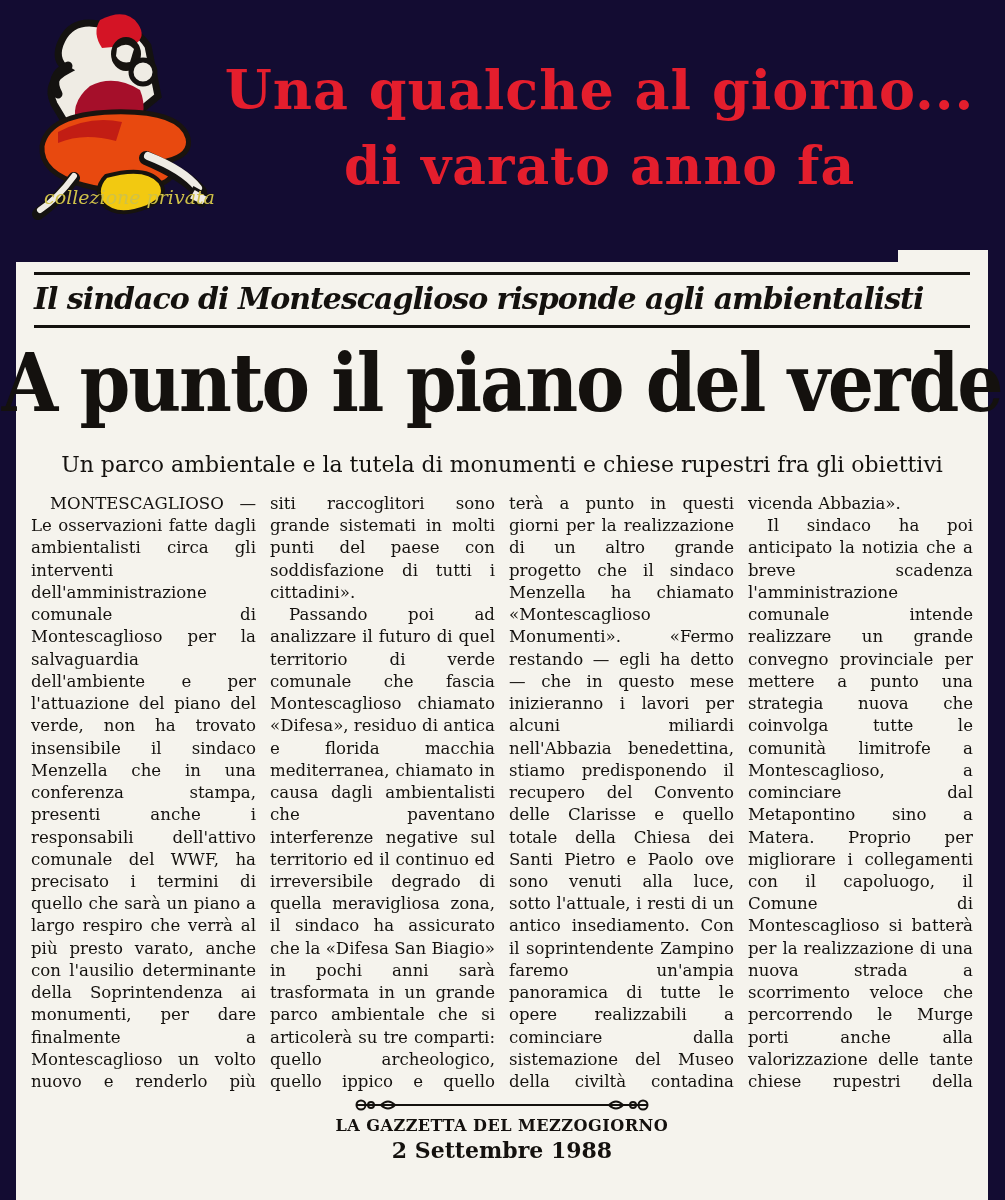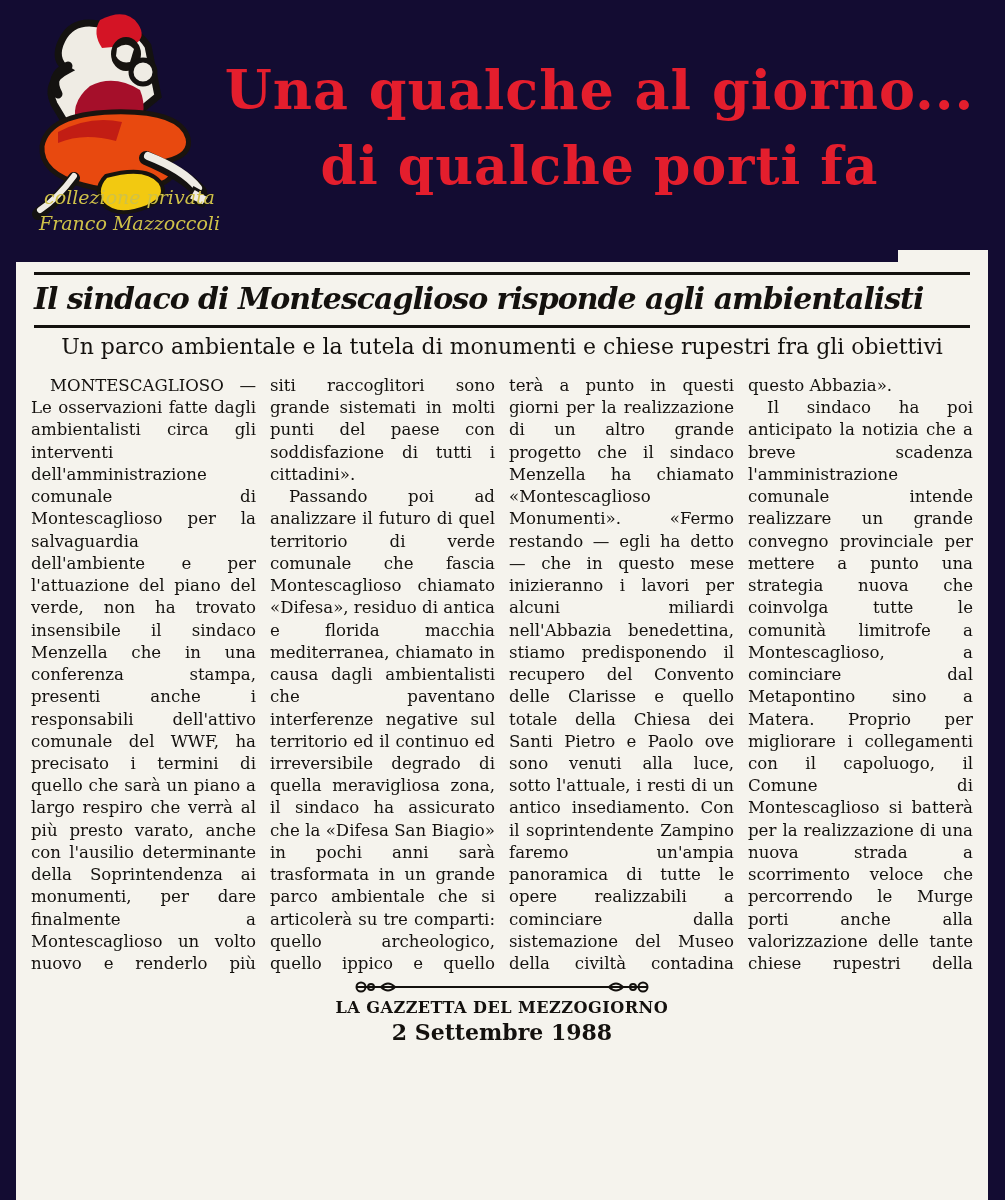--- a/index.html
+++ b/index.html
@@ -82,53 +82,55 @@
     <path d="M132 152 q38 16 54 34" stroke="#141210" stroke-width="14" fill="none" stroke-linecap="round"></path>
     <path d="M134 150 q36 14 50 32" stroke="#efece4" stroke-width="8" fill="none" stroke-linecap="round"></path>
     <path d="M180 182 l16 9 -7 9 -15 -7z" fill="#efece4" stroke="#141210" stroke-width="3"></path>
 
     <path d="M60 172 q-16 22 -36 36" stroke="#141210" stroke-width="12" fill="none" stroke-linecap="round"></path>
     <path d="M60 170 q-16 22 -34 34" stroke="#efece4" stroke-width="6" fill="none" stroke-linecap="round"></path>
   </svg>
 
   <div class="banner-title">
     <div class="l1">Una qualche al giorno...</div>
-    <div class="l2">di qualche porti fa</div>
+    <div class="l2">di varato anno fa</div>
   </div>
 
   <div class="credit">
     <div>collezione privata</div>
-    <div>Franco  Mazzoccoli</div>
   </div>
 
   <div class="paper">
     <div class="corner-tab"></div>
 
     <div class="rule top"></div>
     <div class="kicker">Il sindaco di Montescaglioso risponde agli ambientalisti</div>
     <div class="rule"></div>
 
+    <div class="headline-wrap">
+      <span class="headline">A punto il piano del verde</span>
+    </div>
 
     <div class="subhead">Un parco ambientale e la tutela di monumenti e chiese rupestri fra gli obiettivi</div>
 
     <div class="columns">
       <div class="col">
         <p class="indent">MONTESCAGLIOSO — Le osservazioni fatte dagli ambientalisti circa gli interventi dell'amministrazione comunale di Montescaglioso per la salvaguardia dell'ambiente e per l'attuazione del piano del verde, non ha trovato insensibile il sindaco Menzella che in una conferenza stampa, presenti anche i responsabili dell'attivo comunale del WWF, ha precisato i termini di quello che sarà un piano a largo respiro che verrà al più presto varato, anche con l'ausilio determinante della Soprintendenza ai monumenti, per dare finalmente a Montescaglioso un volto nuovo e renderlo più vivibile.</p>
 
       </div>
       <div class="col">
         <p>siti raccoglitori sono grande sistemati in molti punti del paese con soddisfazione di tutti i cittadini».</p>
         <p class="indent">Passando poi ad analizzare il futuro di quel territorio di verde comunale che fascia Montescaglioso chiamato «Difesa», residuo di antica e florida macchia mediterranea, chiamato in causa dagli ambientalisti che paventano interferenze negative sul territorio ed il continuo ed irreversibile degrado di quella meravigliosa zona, il sindaco ha assicurato che la «Difesa San Biagio» in pochi anni sarà trasformata in un grande parco ambientale che si articolerà su tre comparti: quello archeologico, quello ippico e quello sportivo (campo di golf) che non andranno a sconvolgere l'ambiente, che anzi sarà valorizzato proprio perchè potrà coinvolgere utenti di varie comunità limitrofe.</p>
 
       </div>
       <div class="col">
         <p>terà a punto in questi giorni per la realizzazione di un altro grande progetto che il sindaco Menzella ha chiamato «Montescaglioso Monumenti». «Fermo restando — egli ha detto — che in questo mese inizieranno i lavori per alcuni miliardi nell'Abbazia benedettina, stiamo predisponendo il recupero del Convento delle Clarisse e quello totale della Chiesa dei Santi Pietro e Paolo ove sono venuti alla luce, sotto l'attuale, i resti di un antico insediamento. Con il soprintendente Zampino faremo un'ampia panoramica di tutte le opere realizzabili a cominciare dalla sistemazione del Museo della civiltà contadina realizzato da padre Cecilio Lomoro, alla realizzazione nell'oratorio della parrocchia di un albergo per i giovani con prezzi medio-bassi, alla concessione delle cinque licenze richieste da privati per cinque alberghi che riteniamo necessari anche alla luce degli sviluppi della</p>
       </div>
       <div class="col">
-        <p>questo Abbazia».</p>
+        <p>vicenda Abbazia».</p>
         <p class="indent">Il sindaco ha poi anticipato la notizia che a breve scadenza l'amministrazione comunale intende realizzare un grande convegno provinciale per mettere a punto una strategia nuova che coinvolga tutte le comunità limitrofe a Montescaglioso, a cominciare dal Metapontino sino a Matera. Proprio per migliorare i collegamenti con il capoluogo, il Comune di Montescaglioso si batterà per la realizzazione di una nuova strada a scorrimento veloce che percorrendo le Murge porti anche alla valorizzazione delle tante chiese rupestri della gravina di Montescaglioso.</p>
 
       </div>
     </div>
 
     <div class="masthead-box">
       <svg class="divider" viewBox="0 0 310 16" xmlns="http://www.w3.org/2000/svg" aria-hidden="true">
         <line x1="10" y1="8" x2="300" y2="8" stroke="#14110e" stroke-width="2"></line>
         <g stroke="#14110e" fill="none" stroke-width="2">
           <circle cx="14" cy="8" r="4.5"></circle>

